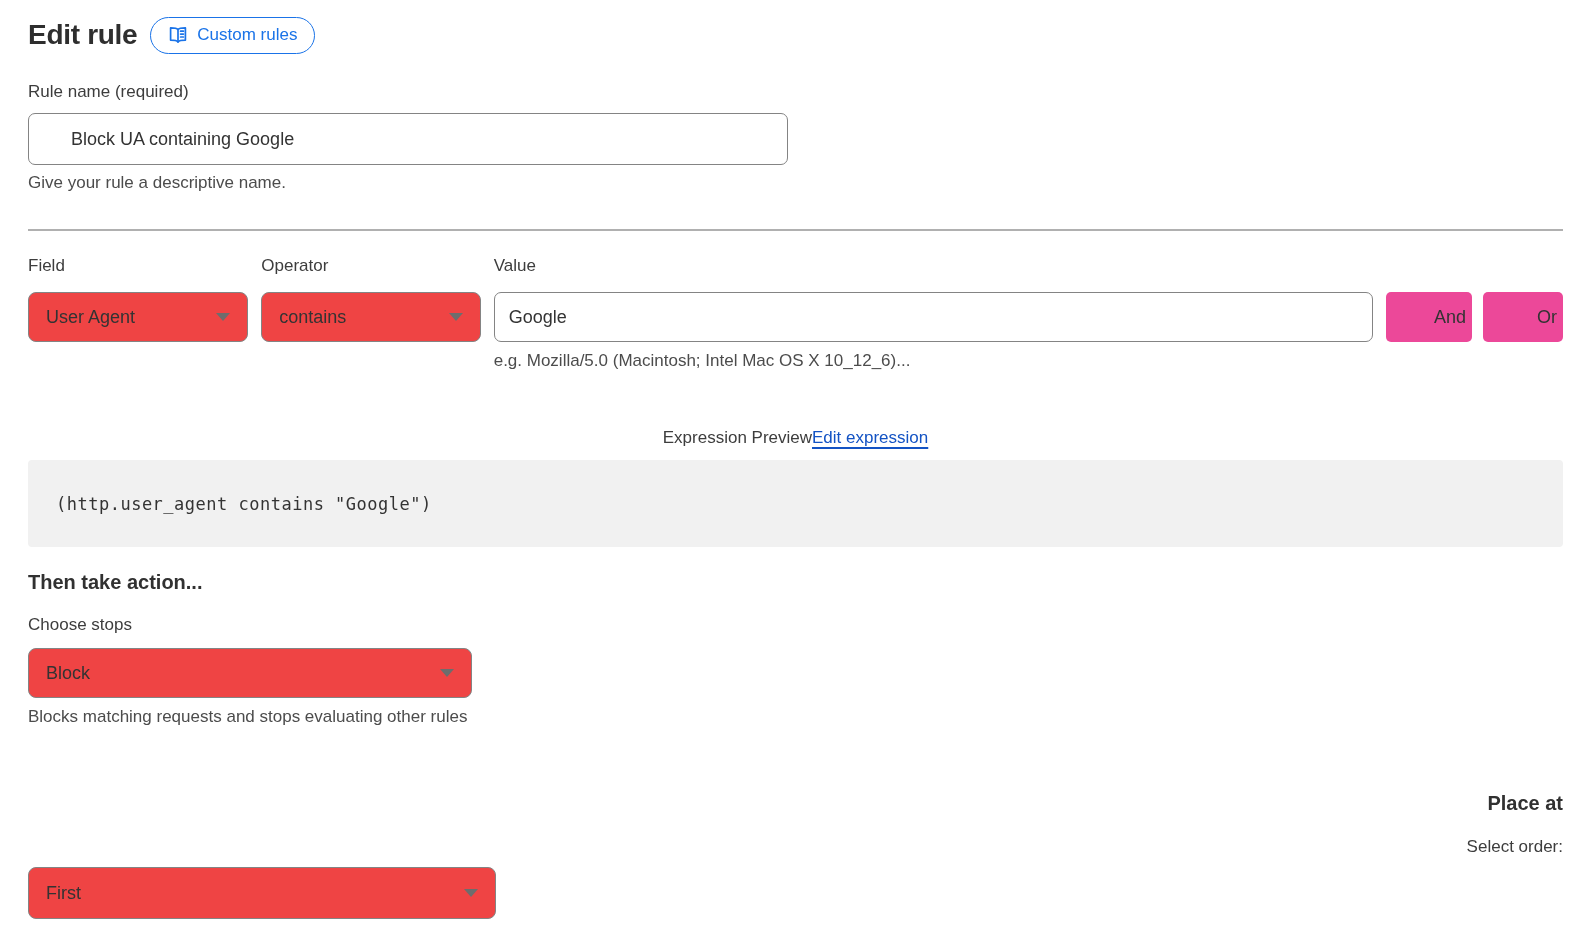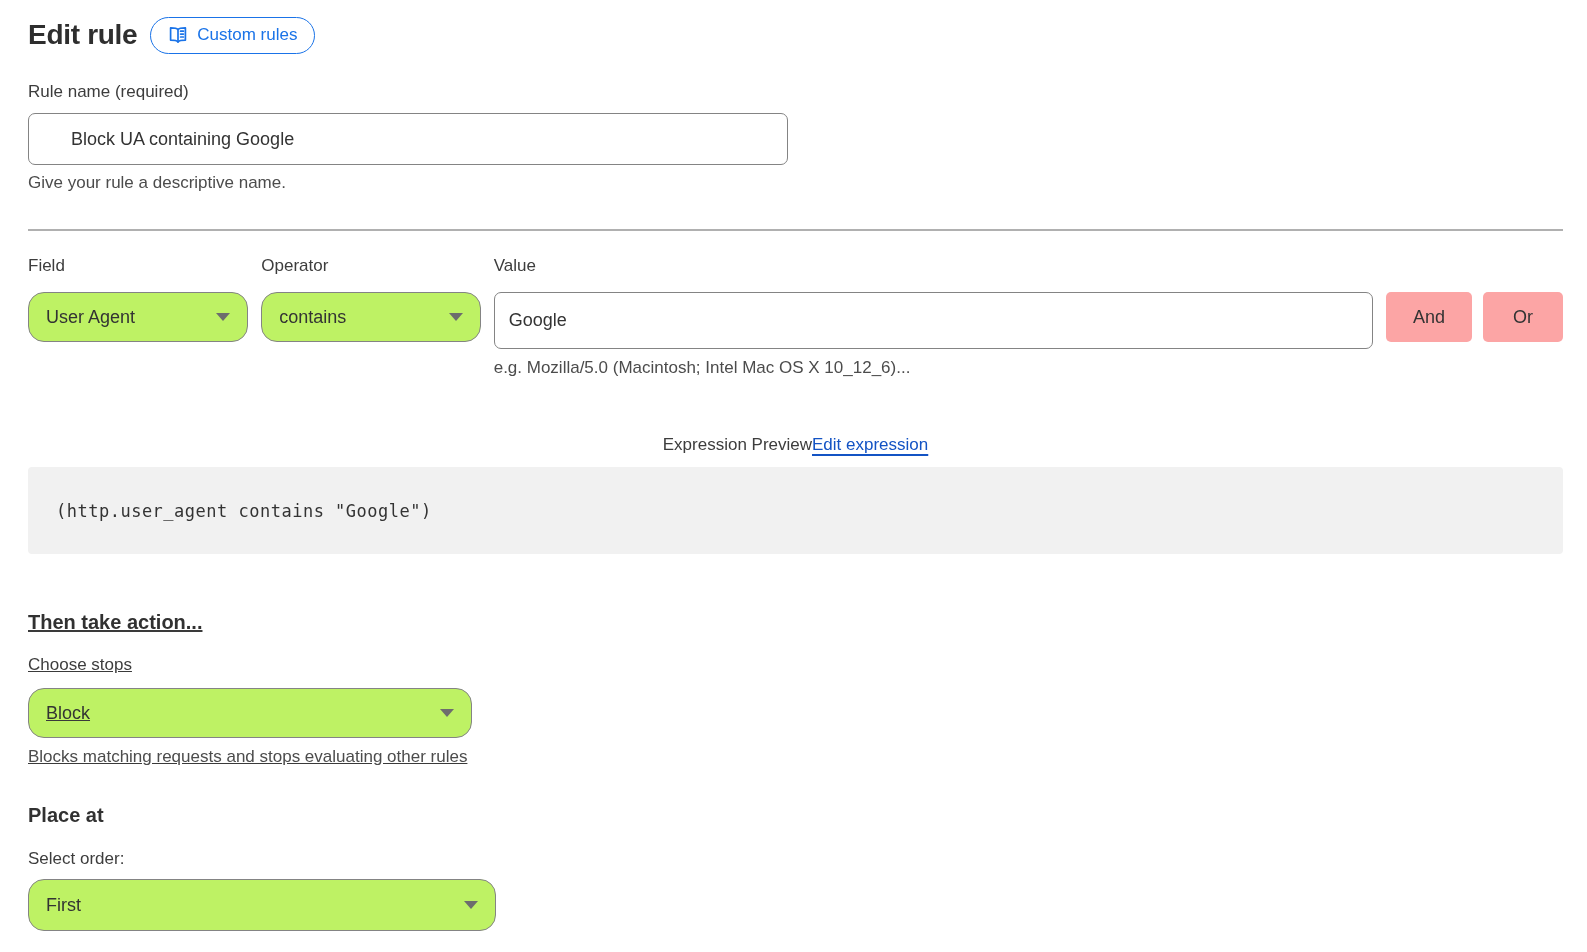--- a/index.html
+++ b/index.html
@@ -81,49 +81,50 @@
   .condition-row { display: flex; margin-top: 25px; }
   .cond-col .field-label { margin-bottom: 16px; }
   .col-field    { width: 222px; margin-right: 13px; }
   .col-operator { width: 221px; margin-right: 13px; }
   .col-value    { width: 886px; margin-right: 13px; }
   .col-connectors { padding-top: 36px; display: flex; gap: 11px; }
 
   .select-control {
     height: 50px;
     border: 1px solid #848484;
-    border-radius: 16px;
-    background: #bef264;
+    border-radius: 8px;
+    background: #ef4444;
     display: flex;
     align-items: center;
     justify-content: space-between;
     padding: 0 17px;
     font-size: 18px;
     color: #333333;
     cursor: pointer;
   }
   .caret-down {
     width: 0; height: 0;
     border-left: 7px solid transparent;
     border-right: 7px solid transparent;
     border-top: 8px solid #6d6d6d;
     flex: 0 0 auto;
   }
   .value-input { width: 100%; display: block; }
   .col-value .help-text { margin-top: 9px; }
 
   .gray-button {
     height: 50px;
-    background: #fca5a5;
+    background: #ec4899;
     border: none;
     border-radius: 5px;
     font-size: 18px;
     font-family: inherit;
     color: #333333;
     cursor: pointer;
+    text-align: right;
   }
   .and-button { width: 86px; }
   .or-button  { width: 80px; }
 
   
   .expression-header {
     display: flex;
     justify-content: center;
     align-items: baseline;
     margin-top: 57px;
@@ -152,26 +153,26 @@
   }
 
   
   .section-heading {
     font-size: 20px;
     font-weight: 700;
     color: #313131;
     margin: 0;
     line-height: 24px;
   }
-  .action-section { margin-top: 56px; text-decoration: underline; }
+  .action-section { margin-top: 23px; }
   .action-section .field-label { margin-top: 21px; margin-bottom: 13px; }
   .action-select { width: 444px; }
   .action-section .help-text { margin-top: 9px; }
 
-  .placement-section { margin-top: 36px; }
+  .placement-section { margin-top: 64px; text-align: right; }
   .placement-section .field-label { margin-top: 22px; margin-bottom: 10px; }
   .order-select { width: 468px; height: 52px; }
 </style>
 </head>
 <body>
 
 <div class="container">
 
   <div class="header">
     <h1 class="page-title">Edit rule</h1>
@@ -209,21 +210,21 @@
     <div class="cond-col col-operator">
       <span class="field-label">Operator</span>
       <div class="select-control">
         <span>contains</span>
         <span class="caret-down"></span>
       </div>
     </div>
 
     <div class="cond-col col-value">
       <span class="field-label">Value</span>
-      <input class="text-input value-input" type="text" style="height: 57px;" value="Google">
+      <input class="text-input value-input" type="text" style="height: 50px;" value="Google">
       <div class="help-text">e.g. Mozilla/5.0 (Macintosh; Intel Mac OS X 10_12_6)...</div>
     </div>
 
     <div class="col-connectors">
       <button class="gray-button and-button">And</button>
       <button class="gray-button or-button">Or</button>
     </div>
   </div>
 
   <div class="expression-header">

